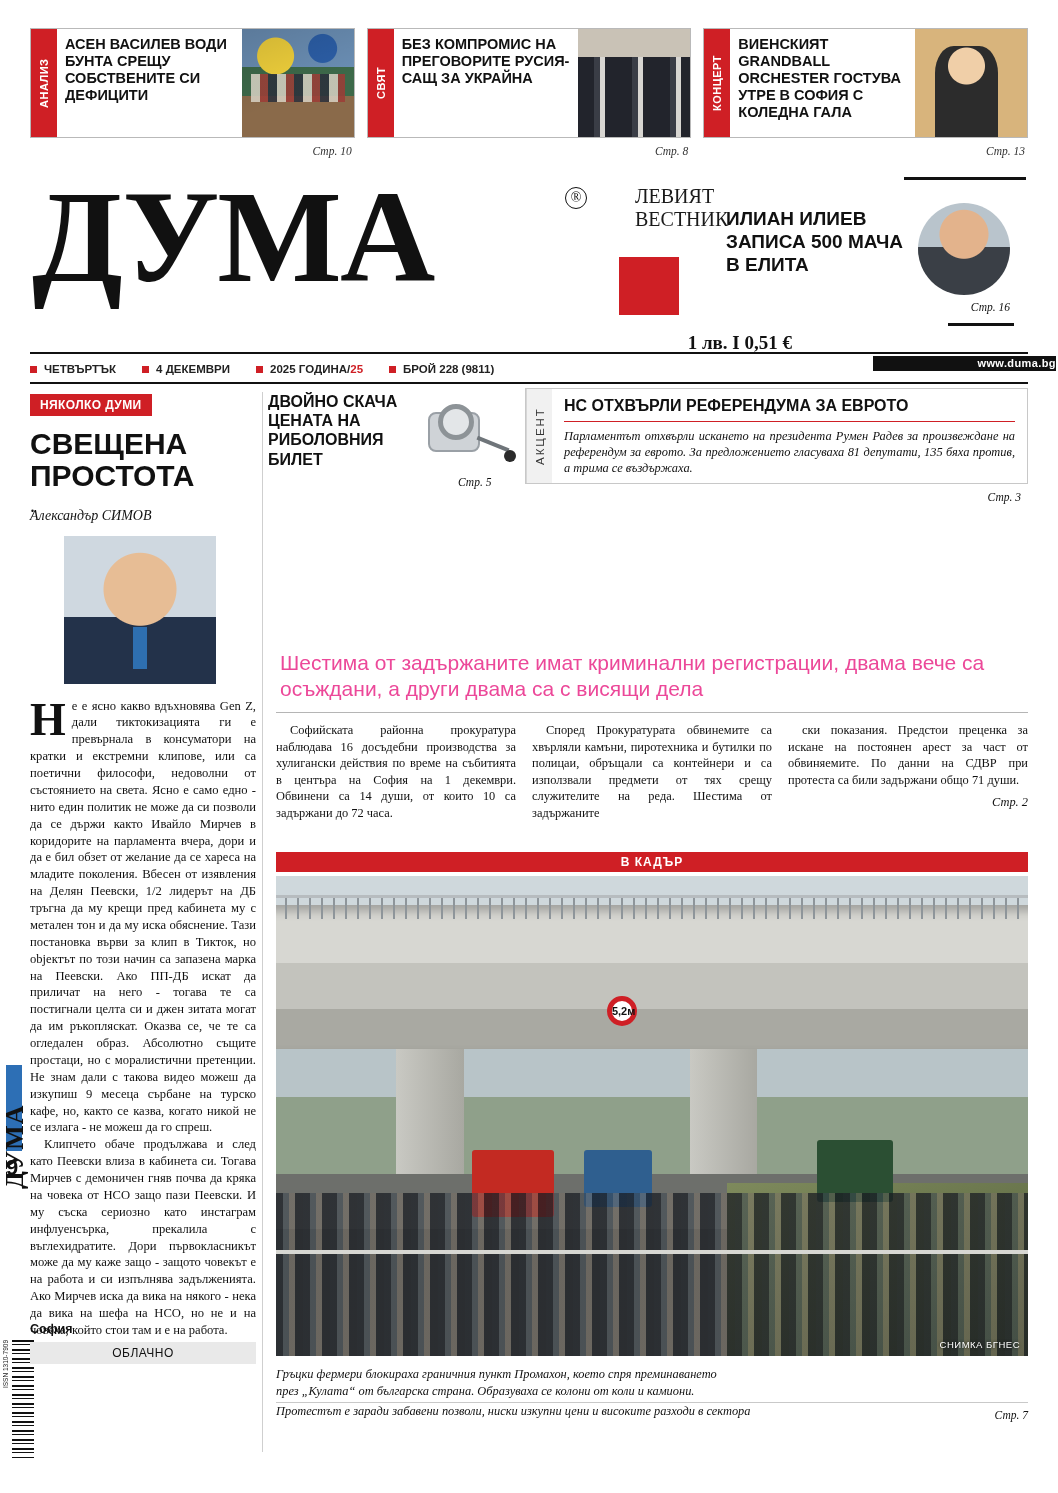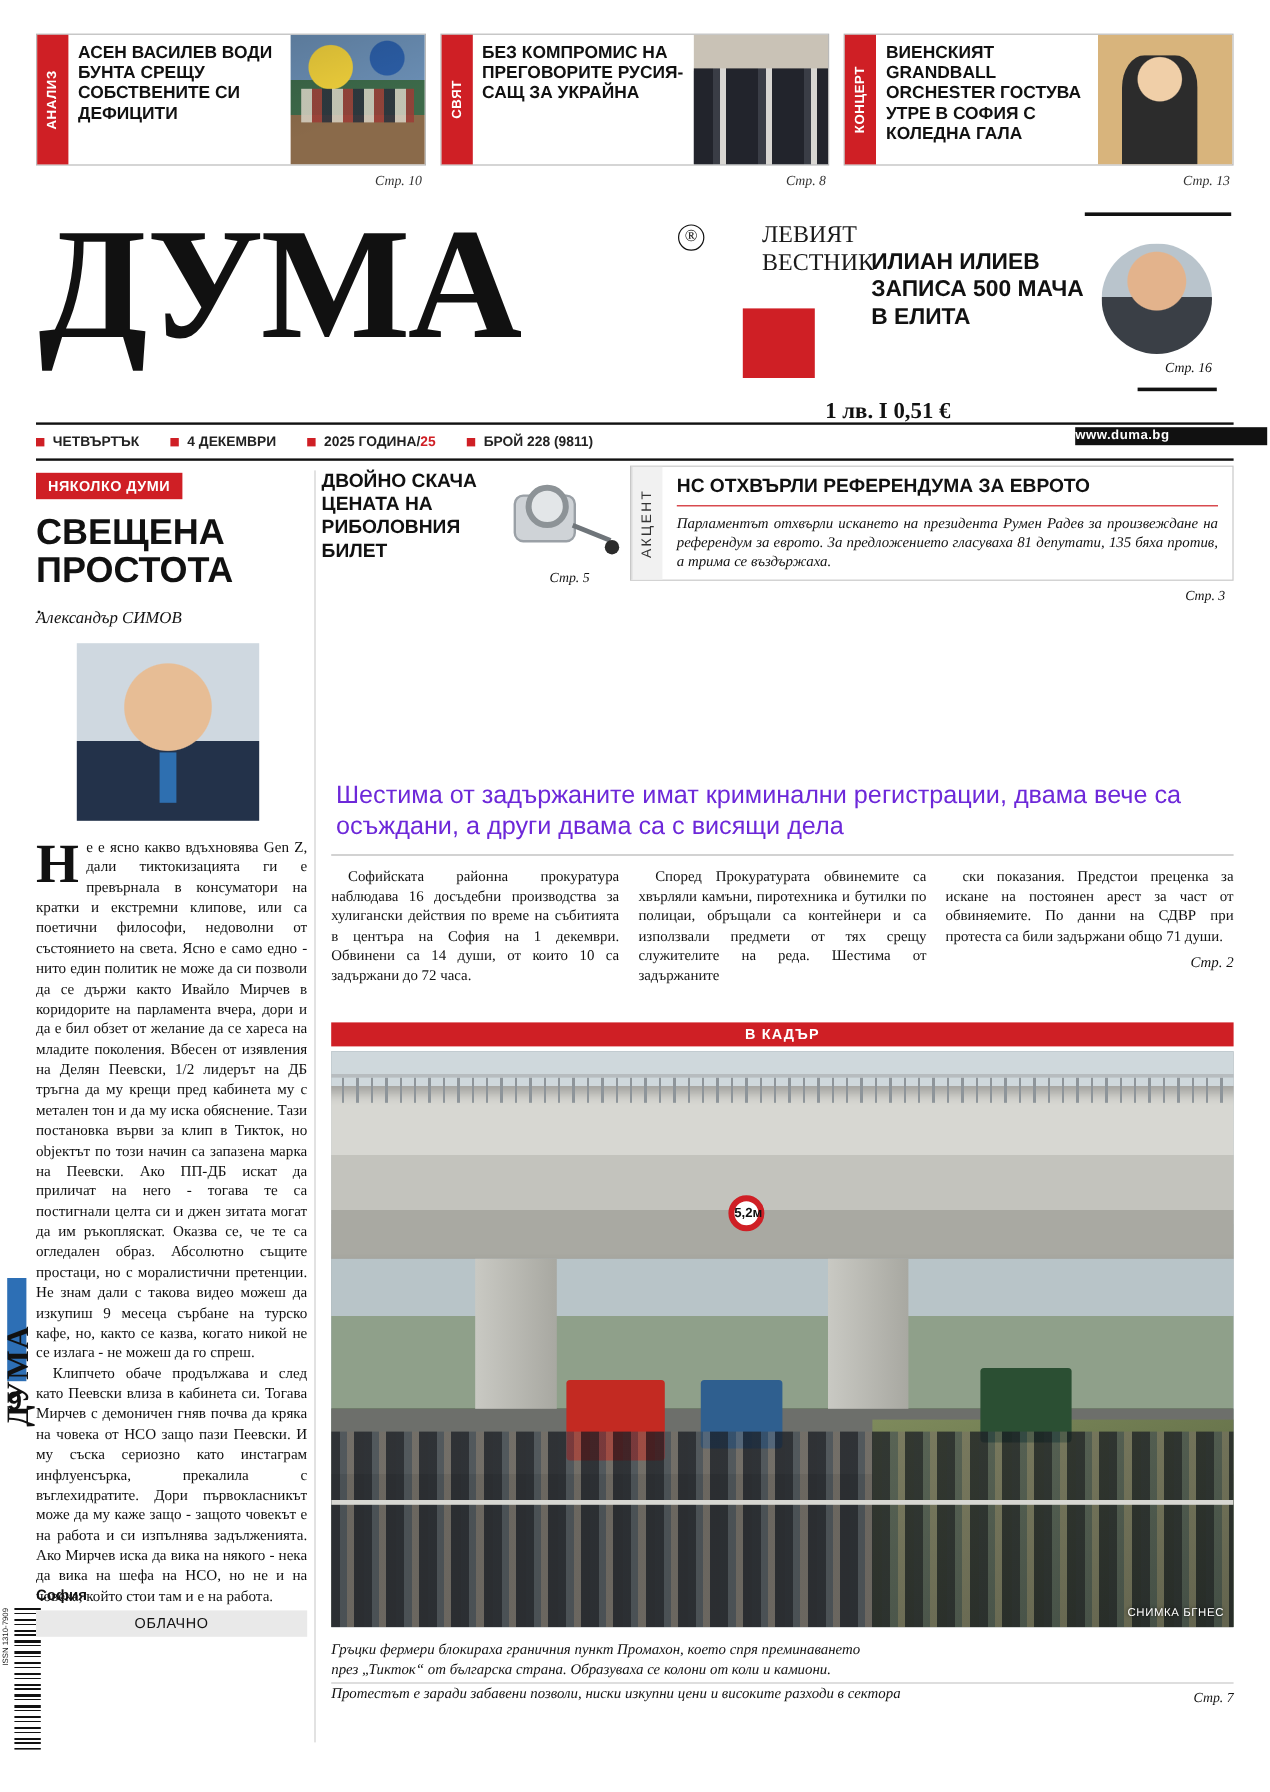--- a/index.html
+++ b/index.html
@@ -102,23 +102,23 @@
     font-family: "Liberation Sans", sans-serif; font-size: 11.5px; font-weight: bold; color: #222;
     display: flex; align-items: center; gap: 26px;
   }
   .info-bar .sq { display: inline-block; width: 7px; height: 7px; background: #cf1f25; margin-right: 7px; }
   .info-bar .year-num { color: #cf1f25; }
   .price {
     position: absolute; right: 266px; top: 332px;
     font-family: "Liberation Serif", serif; font-size: 19px; font-weight: bold;
   }
   .site {
-    position: absolute; right: 2px; top: 356px; width: 160px; height: 15px;
+    position: absolute; right: 2px; top: 356px; width: 183px; height: 15px;
     background: #111; color: #fff; font-family: "Liberation Sans", sans-serif;
-    font-size: 11px; font-weight: bold; text-align: left; line-height: 15px; letter-spacing: .4px;
+    font-size: 11px; font-weight: bold; text-align: right; line-height: 15px; letter-spacing: .4px;
   }
   .info-rule-bot { position: absolute; left: 30px; top: 382px; width: 998px; height: 1.5px; background: #111; }
 
   
   .left-col { position: absolute; left: 30px; top: 394px; width: 226px; }
   .kicker {
     display: inline-block; background: #cf1f25; color: #fff;
     font-family: "Liberation Sans", sans-serif; font-weight: bold; font-size: 12px;
     padding: 4px 10px; letter-spacing: .4px; text-transform: uppercase;
   }
@@ -228,21 +228,21 @@
   .accent-pg { position: absolute; right: 6px; bottom: -20px; font-style: italic; font-size: 11.5px; }
 
   
   .headline {
     position: absolute; left: 276px; top: 500px; width: 752px;
     font-family: "Liberation Sans", sans-serif; font-weight: bold;
     font-size: 57px; line-height: 1.06; letter-spacing: -1px; color: #111;
   }
   .subhead {
     position: absolute; left: 280px; top: 650px; width: 740px;
-    font-family: "Liberation Sans", sans-serif; font-size: 21px; line-height: 1.26; color: #6d28d9;
+    font-family: "Liberation Sans", sans-serif; font-size: 21px; line-height: 1.26; color: #ec4899;
   }
   .head-rule { position: absolute; left: 276px; top: 712px; width: 752px; height: 1px; background: #b5b5b5; }
 
   
   .cols {
     position: absolute; left: 276px; top: 722px; width: 752px; height: 120px;
     display: flex; gap: 16px;
     font-family: "Liberation Serif", serif; font-size: 12.4px; line-height: 1.33; text-align: justify;
   }
   .cols .c { flex: 1; }
@@ -451,19 +451,19 @@
     <div class="mp-tractor2"></div>
     <div class="mp-tractor3"></div>
     <div class="mp-crowd"></div>
     <div class="mp-barrier"></div>
     <div class="mp-sign">5,2м</div>
     <div class="mp-credit">СНИМКА БГНЕС</div>
   </div>
 
   <div class="caption">
     <div>Гръцки фермери блокираха граничния пункт Промахон, което спря преминаването</div>
-    <div>през „Тикток“ от българска страна. Образуваха се колони от коли и камиони.</div>
+    <div>през „Кулата“ от българска страна. Образуваха се колони от коли и камиони.</div>
     <div class="rule"></div>
     <div>Протестът е заради забавени позволи, ниски изкупни цени и високите разходи в сектора</div>
     <div class="pg">Стр. 7</div>
   </div>
 
 </div>
 
 </body></html>

